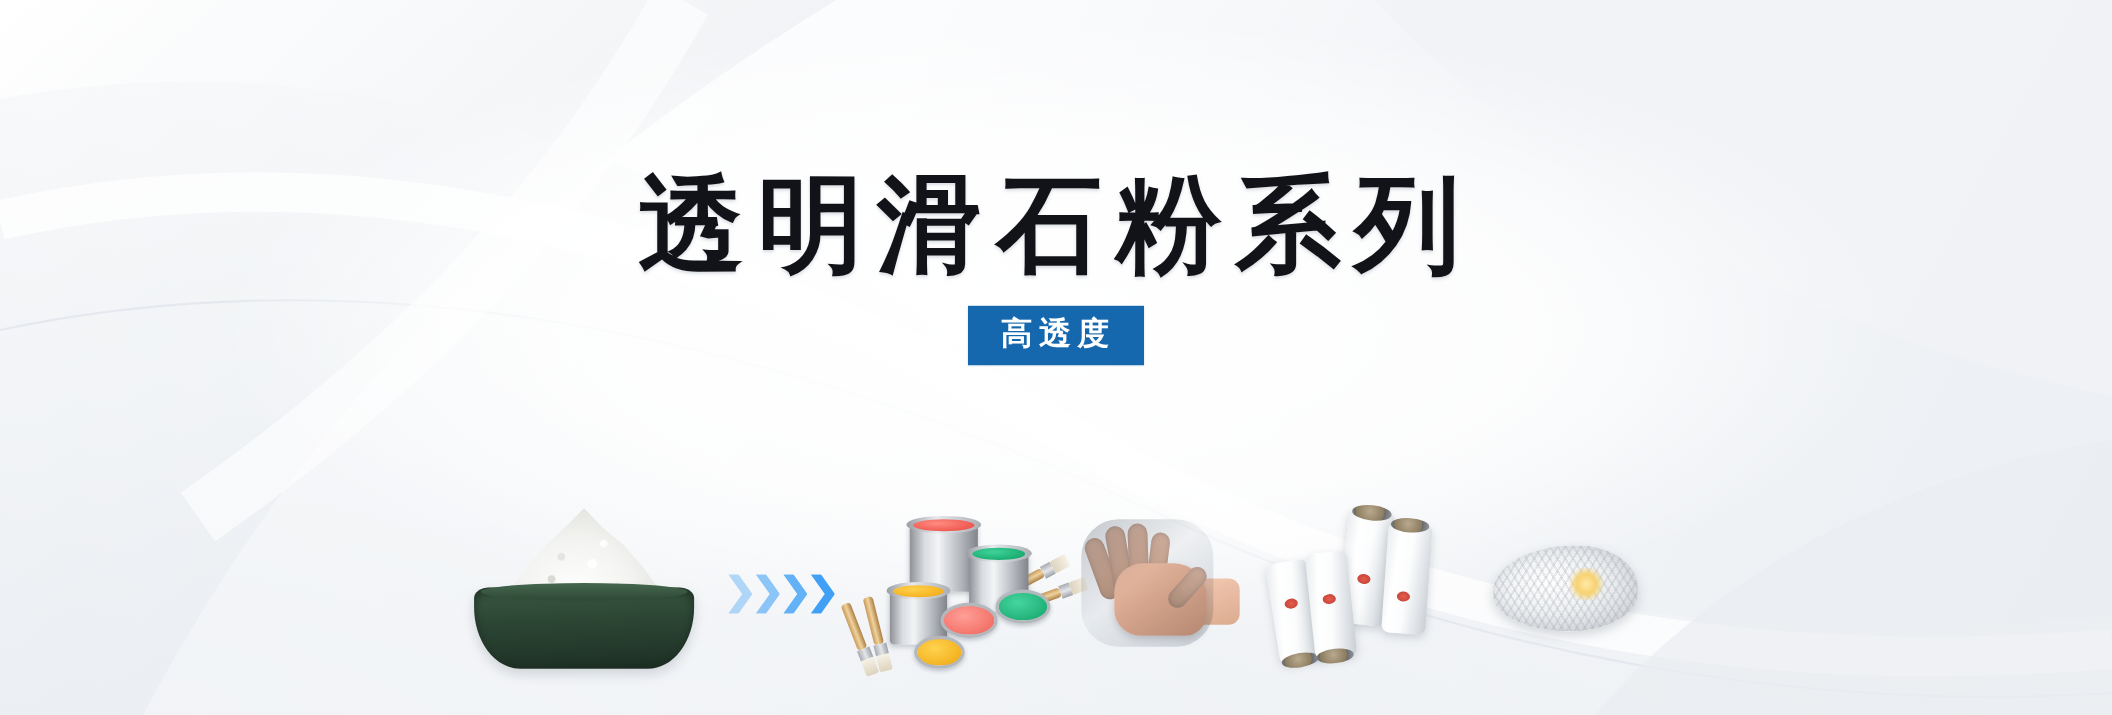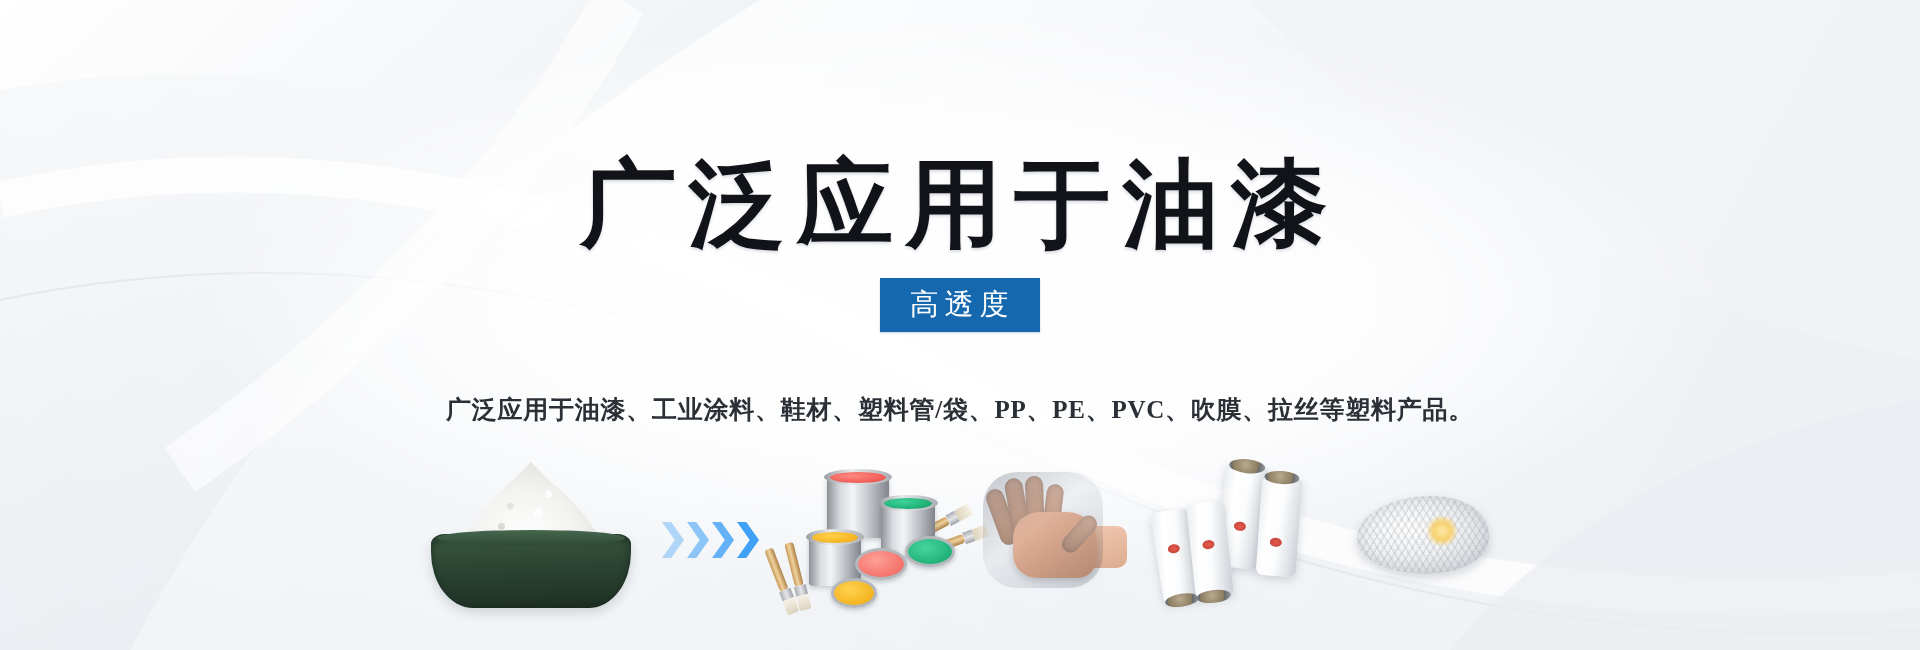--- a/index.html
+++ b/index.html
@@ -34,21 +34,21 @@
     white-space:nowrap;
   }
 
   
   .badges{
     position:absolute;left:0;top:278px;width:1920px;
     display:flex;justify-content:center;align-items:center;gap:40px;
   }
   .badge{
     background:#1668ae;color:#ffffff;
-    font-size:29px;font-weight:400;letter-spacing:.2em;
+    font-size:29px;font-weight:700;letter-spacing:.2em;
     padding:10px 26px 12px 30px;
     line-height:1.12;white-space:nowrap;
     box-shadow:0 1px 2px rgba(40,70,110,.25);
   }
 
   
   .subtitle{
     position:absolute;left:0;top:368px;width:1920px;text-align:center;
     font-size:25px;letter-spacing:.03em;color:#2b2f36;white-space:nowrap;
     font-weight:700;
@@ -204,27 +204,26 @@
     <path d="M0,200 C360,120 700,240 980,400 C1250,552 1560,620 1920,590" fill="none" stroke="#ffffff" stroke-width="36" opacity=".75"></path>
     <path d="M0,300 C380,220 760,330 1060,470 C1330,596 1640,648 1920,630" fill="none" stroke="#e3e7ed" stroke-width="2" opacity=".9"></path>
     <path d="M1250,0 C1400,160 1620,300 1920,360 L1920,0 Z" fill="#f1f3f6" opacity=".8"></path>
     <path d="M1450,650 C1560,520 1730,430 1920,400 L1920,650 Z" fill="#e9edf1" opacity=".7"></path>
     <path d="M620,0 C520,180 380,330 180,470" fill="none" stroke="#ffffff" stroke-width="54" opacity=".6"></path>
   </svg>
   <div class="glow"></div>
 
   <div class="content">
 
-    <h1 class="title">广泛应用于油漆</h1>
+    <h1 class="title">透明滑石粉系列</h1>
 
     <div class="badges">
       <span class="badge">高透度</span>
     </div>
 
-    <p class="subtitle">广泛应用于油漆、工业涂料、鞋材、塑料管/袋、PP、PE、PVC、吹膜、拉丝等塑料产品。</p>
 
     <div class="showcase">
 
       <div class="shot bowl-wrap">
         <div class="powder"></div>
         <div class="bowl"></div>
       </div>
 
       <div class="chevrons">
         <span class="chev c1"></span>

